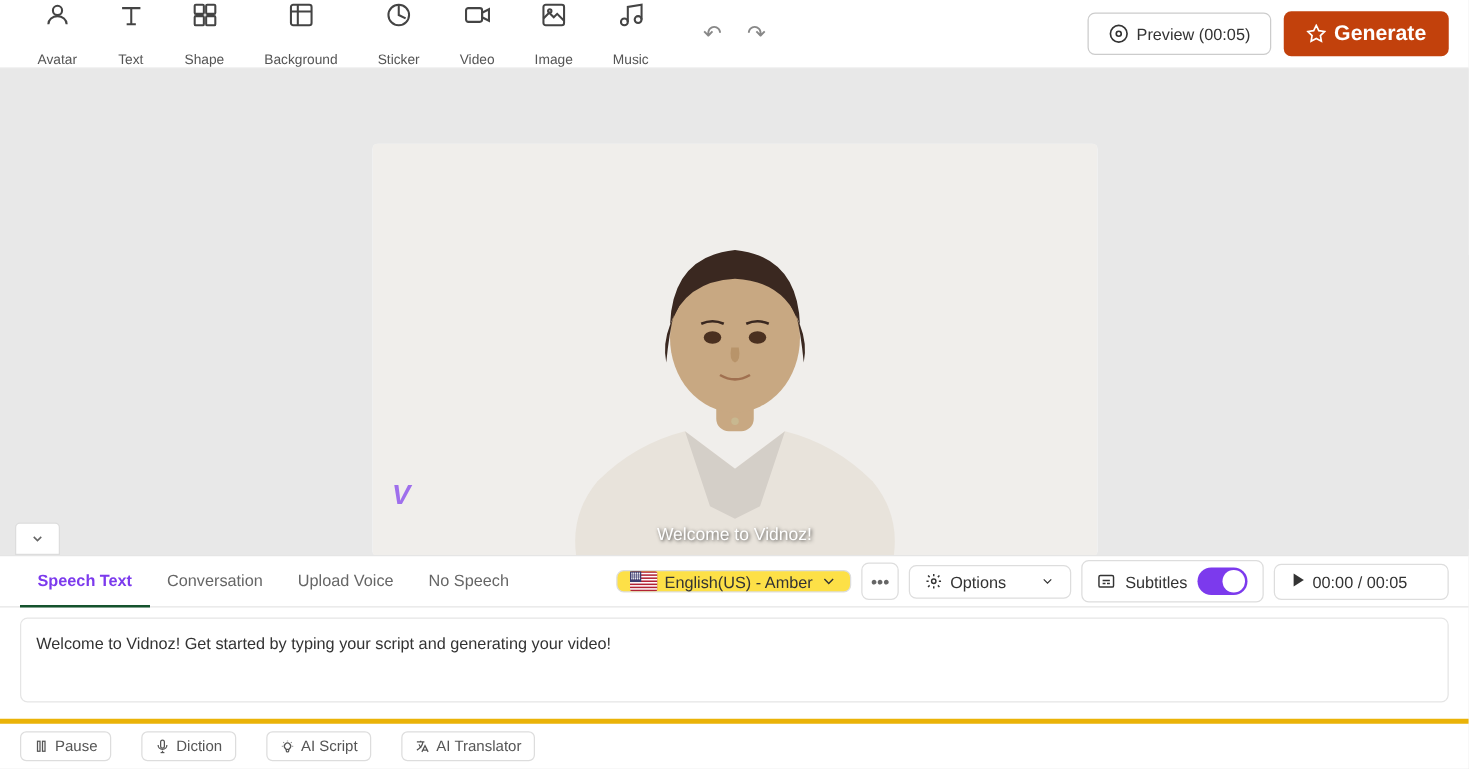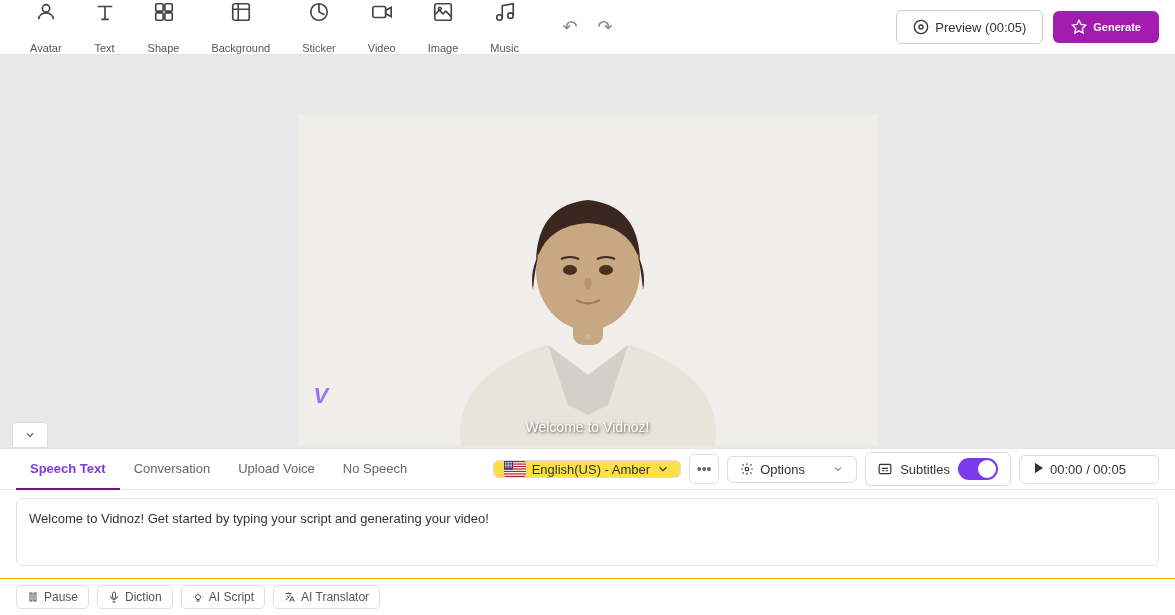--- a/index.html
+++ b/index.html
@@ -70,23 +70,23 @@
       font-size: 13px;
       color: #333;
     }
     .generate-btn {
       display: flex;
       align-items: center;
       gap: 6px;
       padding: 8px 18px;
       border: none;
       border-radius: 6px;
-      background: #a21caf;
-      cursor: pointer;
-      font-size: 11px;
+      background: #c2410c;
+      cursor: pointer;
+      font-size: 17px;
       color: #fff;
       font-weight: 600;
     }
 
     
     .canvas-area {
       flex: 1;
       background: #e8e8e8;
       display: flex;
       align-items: flex-start;
@@ -215,21 +215,21 @@
     .speech-tab {
       padding: 12px 14px;
       font-size: 13px;
       color: #666;
       cursor: pointer;
       border-bottom: 2px solid transparent;
       margin-bottom: -1px;
     }
     .speech-tab.active {
       color: #7c3aed;
-      border-bottom: 2px solid #701a75;
+      border-bottom: 2px solid #14532d;
       font-weight: 600;
     }
 
     .voice-controls {
       display: flex;
       align-items: center;
       gap: 8px;
       margin-left: auto;
     }
 
@@ -338,23 +338,23 @@
       resize: none;
       outline: none;
       font-family: inherit;
       background: #fff;
     }
 
     
     .bottom-toolbar {
       display: flex;
       align-items: flex-start;
-      gap: 8px;
+      gap: 24px;
       padding: 6px 16px;
-      border-top: 1px solid #eab308;
+      border-top: 4px solid #eab308;
     }
     .bottom-tool-btn {
       display: flex;
       align-items: center;
       gap: 5px;
       padding: 4px 10px;
       border: 1px solid #ddd;
       border-radius: 5px;
       background: #fff;
       cursor: pointer;

